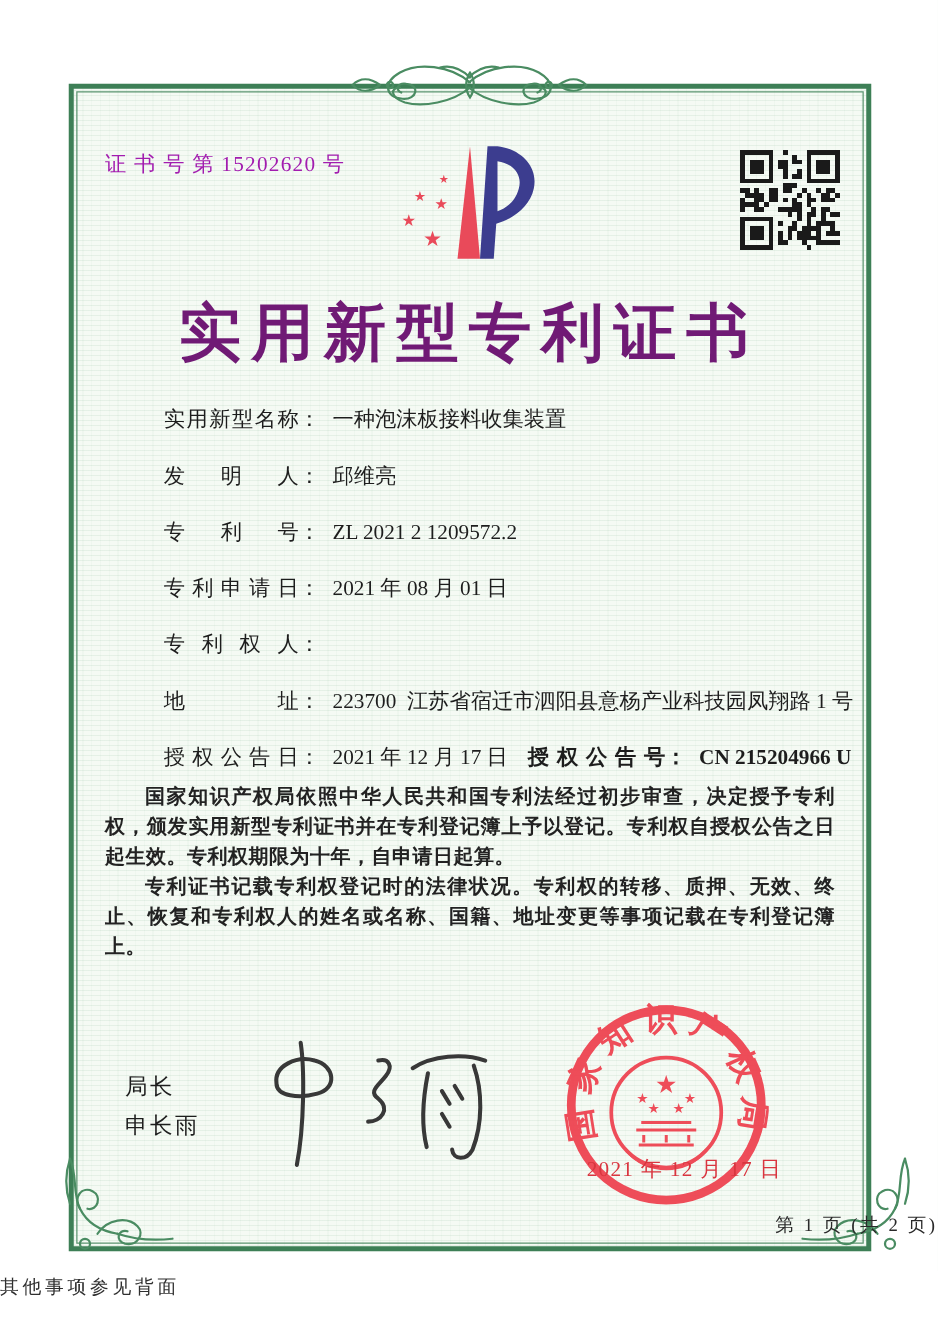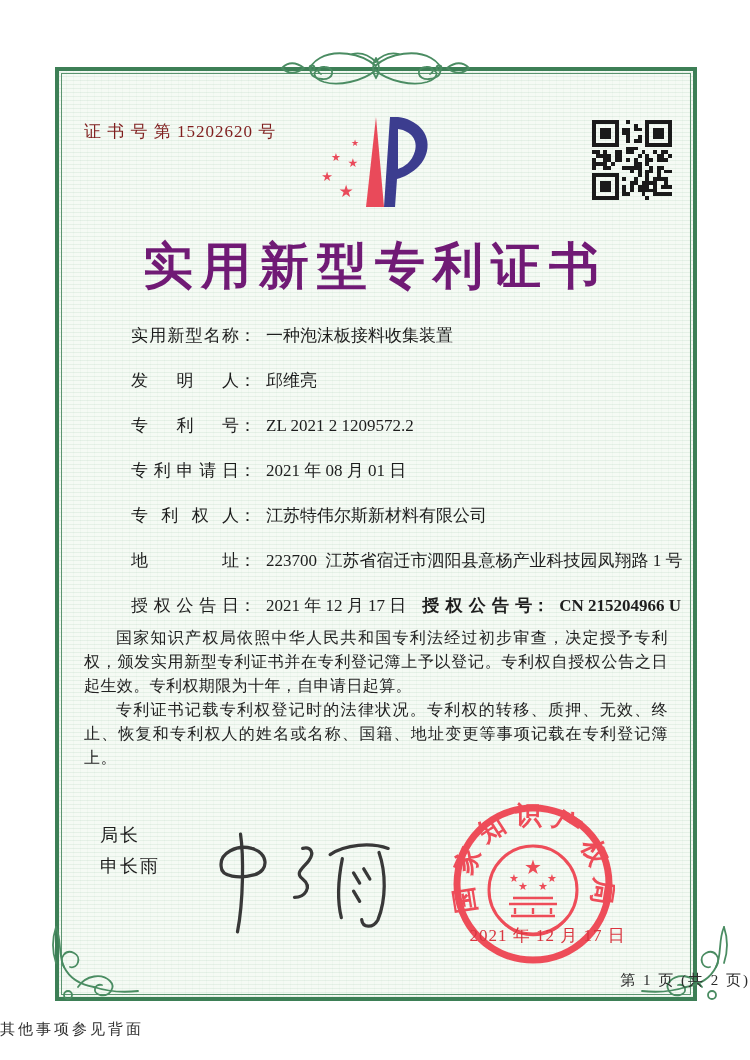--- a/index.html
+++ b/index.html
@@ -12,40 +12,40 @@
     position:absolute; left:55px; top:67px; width:642px; height:934px;
     box-sizing:border-box; border:4px solid #3d7f56;
     background:
       repeating-linear-gradient(0deg, rgba(121,176,138,0.13) 0 1px, rgba(255,255,255,0) 1px 4px),
       repeating-linear-gradient(90deg, rgba(121,176,138,0.05) 0 1px, rgba(255,255,255,0) 1px 7px),
       #f5faf4;
   }
   .frame::after {
     content:""; position:absolute; inset:2px; border:1px solid #5a946f; pointer-events:none;
   }
-  .cert-no { position:absolute; left:84px; top:120px; font-size:17px; letter-spacing:1px; color:#7f1d1d; }
+  .cert-no { position:absolute; left:84px; top:120px; font-size:17px; letter-spacing:1px; color:#a21caf; }
   .logo   { position:absolute; left:316px; top:113px; width:118px; height:102px; }
   .qr     { position:absolute; left:592px; top:120px; width:80px; height:80px; }
   .title  {
     position:absolute; left:0; top:233px; width:100%; text-align:center;
     font-size:50px; font-weight:600; letter-spacing:8px; color:#701a75;
   }
   .fields { position:absolute; left:84px; top:324px; right:52px; font-size:17px; }
   .field-row { display:flex; align-items:baseline; height:22px; margin-bottom:23px; white-space:nowrap;margin-left:47px; }
   .field-label { display:inline-block; width:108px; flex:none; text-align:justify; text-align-last:justify; }
   .field-colon { flex:none; margin-right:10px; }
   .field-value { white-space:pre-wrap;text-align:right; }
   .grant-right { display:flex; align-items:baseline; margin-left:16px;font-weight:bold; }
   .grant-right .field-label { width:110px; }
   .paragraphs {
     position:absolute; left:84px; right:82px; top:626px;
     font-size:16px; line-height:24px; color:#222; text-align:justify;
   }
-  .paragraphs p { margin:0; text-indent:2em; letter-spacing:0.4px; }
-  .director { position:absolute; left:100px; top:820px; font-size:18px; line-height:31px; letter-spacing:2px; color:#1d1d1d; }
+  .paragraphs p { margin:0; text-indent:2em; letter-spacing:0.4px;font-weight:bold; }
+  .director { position:absolute; left:100px; top:854px; font-size:18px; line-height:31px; letter-spacing:2px; color:#1d1d1d; }
   .signature { position:absolute; left:192px; top:824px; }
   .seal { position:absolute; left:451px; top:802px; width:164px; height:164px; opacity:0.93; }
   .seal-date {
     position:absolute; left:455px; top:924px; width:185px; text-align:center;
     font-size:17px; color:#d9353f; letter-spacing:1px;
   }
   .page-number { position:absolute; left:0; top:971px; width:100%; text-align:right; font-size:15px; letter-spacing:2px; color:#2a2a2a; }
   .back-note   { position:absolute; left:0; top:1020px; width:100%; text-align:left; font-size:15px; letter-spacing:3px; color:#2f2f2f; }
   .flourish { position:absolute; pointer-events:none; }
   .flourish path, .flourish circle { stroke:#4a8c62; fill:none; stroke-width:1.8; stroke-linecap:round; }
@@ -256,21 +256,20 @@
         <span class="field-value">ZL 2021 2 1209572.2</span>
     </div>
     <div class="field-row">
       <span class="field-label">专利申请日</span>
         <span class="field-colon">：</span>
         <span class="field-value">2021 年 08 月 01 日</span>
     </div>
     <div class="field-row">
       <span class="field-label">专利权人</span>
         <span class="field-colon">：</span>
-        <span class="field-value">江苏特伟尔斯新材料有限公司</span>
     </div>
     <div class="field-row">
       <span class="field-label">地址</span>
         <span class="field-colon">：</span>
         <span class="field-value">223700  江苏省宿迁市泗阳县意杨产业科技园凤翔路 1 号</span>
     </div>
     <div class="field-row">
       <span class="field-label">授权公告日</span>
         <span class="field-colon">：</span>
         <span class="field-value">2021 年 12 月 17 日</span>

